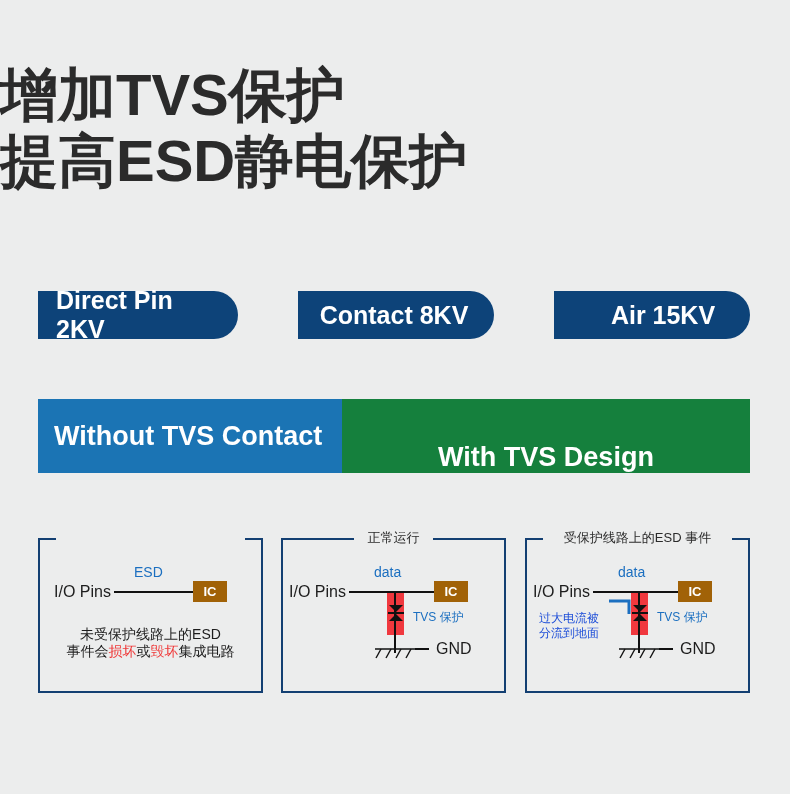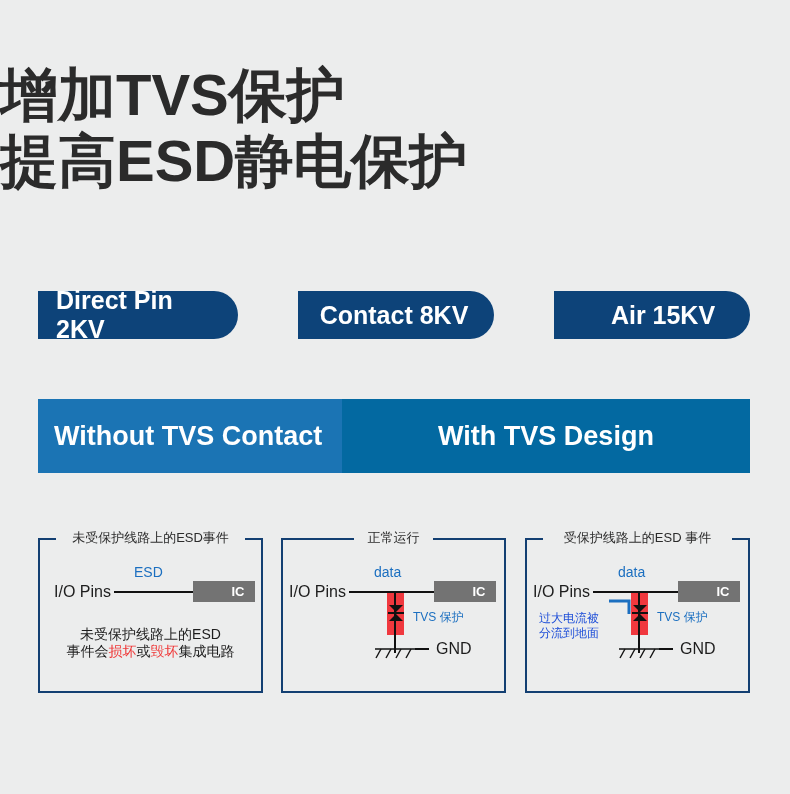--- a/index.html
+++ b/index.html
@@ -55,22 +55,22 @@
   }
   .banner-left{
     width:304px; height:100%;
     background:#1b74b4;
     display:flex; align-items:center;
     box-sizing:border-box;
     padding-left:16px;
   }
   .banner-right{
     flex:1; height:100%;
-    background:#0369a1;
-    display:flex; align-items:center; justify-content:center;
+    background:#15803d;
+    display:flex; align-items:flex-end; justify-content:center;
   }
   .banner-text{
     color:#ffffff;
     font-size:27px;
     font-weight:bold;
     white-space:nowrap;
   }
 
   
   .boxes{
@@ -114,26 +114,25 @@
     white-space:nowrap;
   }
   .wire{
     position:absolute; background:#111111; height:2px;
   }
   .wire-v{
     position:absolute; background:#111111; width:2px;
   }
   .ic-box{
     position:absolute;
-    background:#737373;
+    background:#a16207;
     color:#ffffff;
     font-size:13px; font-weight:bold;
     display:flex; align-items:center; justify-content:center;
     white-space:nowrap;
-    padding-left:28px;
   }
   .blue-label{
     position:absolute;
     color:#1b6fc0;
     font-size:14px;
     white-space:nowrap;
   }
   .tvs-label{
     position:absolute;
     color:#1b6fc0;
@@ -195,21 +194,20 @@
 </div>
 
 <div class="boxes">
 
   <div class="dbox dbox-1">
     <div class="frame-left"></div>
     <div class="frame-right"></div>
     <div class="frame-bottom"></div>
     <div class="frame-top-a" style="width:18px;"></div>
     <div class="frame-top-b" style="width:18px;"></div>
-    <div class="dbox-title">未受保护线路上的ESD事件</div>
 
     <div class="dbox-inner">
       <span class="io-label" style="left:16px;top:45px;">I/O Pins</span>
       <div class="wire" style="left:76px;top:53px;width:80px;"></div>
       <span class="blue-label" style="left:96px;top:26px;">ESD</span>
       <div class="ic-box" style="left:155px;top:43px;width:34px;height:21px;">IC</div>
 
       <div class="caption" style="top:86px;">未受保护线路上的ESD</div>
       <div class="caption" style="top:103px;">
         <span>事件会</span><span class="red">损坏</span><span>或</span><span class="red">毁坏</span><span>集成电路</span>

